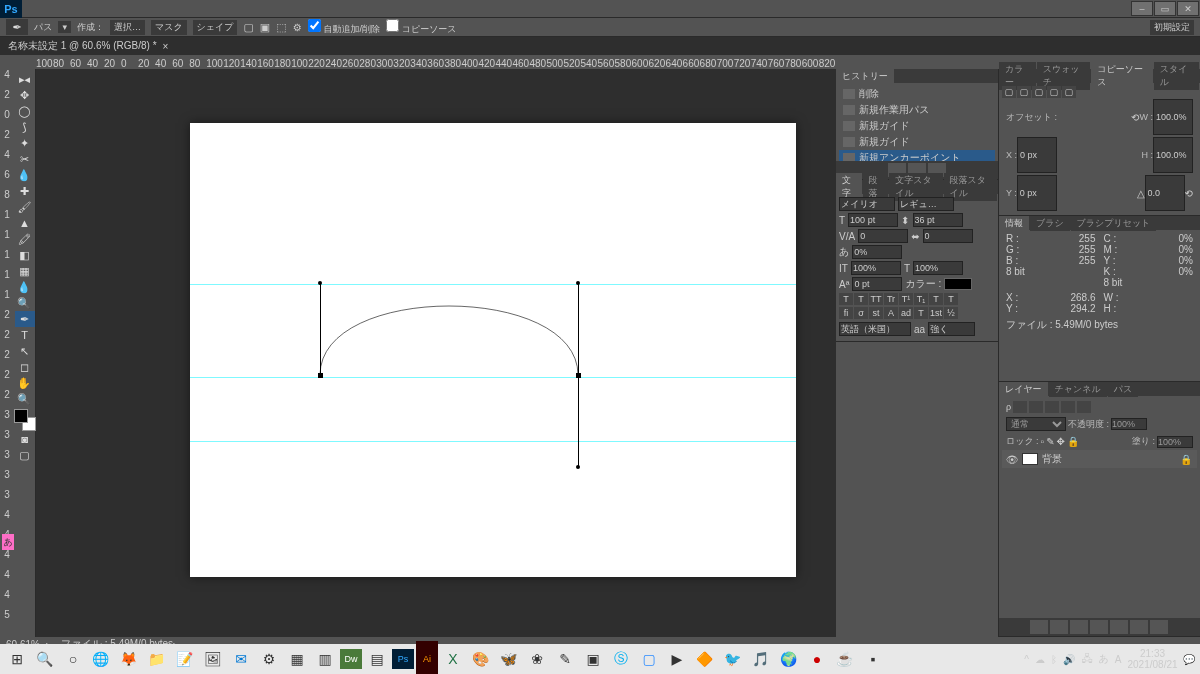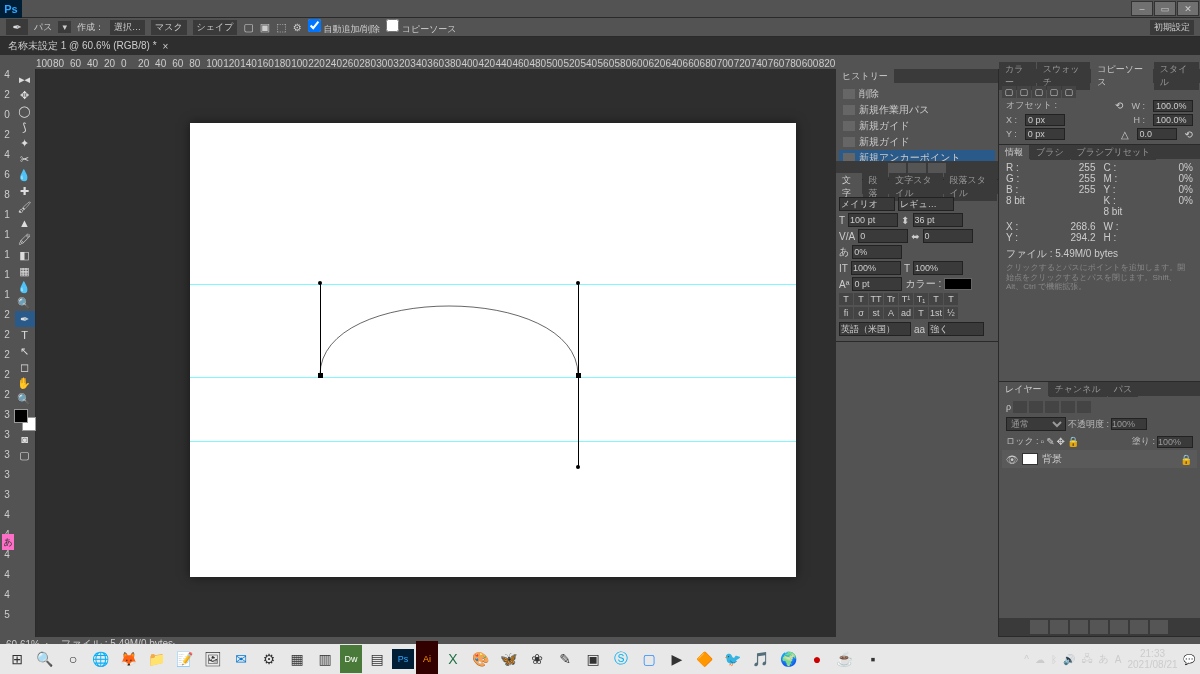--- a/index.html
+++ b/index.html
@@ -58,22 +58,22 @@
 .status-bar .zoom{width:40px}
 .status-bar .doc{margin-left:10px}
 .pink-tab{position:absolute;left:2px;top:534px;width:12px;height:16px;background:#ff6ec7;color:#333;font-size:9px;display:flex;align-items:center;justify-content:center}
 .taskbar{position:absolute;bottom:0;left:0;right:0;height:30px;background:#e8e8e8;display:flex;align-items:center;padding:0 4px;gap:2px}
 .task-icon{width:26px;height:24px;display:flex;align-items:center;justify-content:center;font-size:14px;color:#333;cursor:pointer}
 .tray{margin-left:auto;display:flex;align-items:center;gap:6px;font-size:9px;color:#222}
 .tray .datetime{text-align:center;line-height:1.1}
 .collapsed-grp{display:flex;justify-content:center;padding:2px 0;background:#3a3a3a}
 .collapsed-grp div{width:18px;height:14px;background:#555;margin:0 1px}
 .prop-label{font-size:9px;color:#bbb}
-.prop-row{display:flex;align-items:center;gap:8px;padding:1px 4px}
-.prop-row input{background:#3a3a3a;border:1px solid #222;color:#ccc;font-size:9px;width:40px;padding:0 2px}
+.prop-row{display:flex;align-items:center;gap:0;padding:1px 4px}
+.prop-row input{background:#3a3a3a;border:1px solid #222;color:#ccc;font-size:9px;width:40px;padding:12px 2px}
 .color-sw{width:28px;height:12px;background:#000;border:1px solid #666}
 .layer-ctrl{display:flex;align-items:center;gap:2px;padding:2px 4px;font-size:9px}
 .layer-ctrl select,.layer-ctrl input{background:#3a3a3a;border:1px solid #222;color:#999;font-size:9px;width:60px}
 </style>
 </head>
 <body>
 
 <div class="topbar">
   <div class="ps-logo">Ps</div>
   <div class="win-controls">
@@ -302,21 +302,21 @@
           <div class="char-btns" style="margin-top:2px">
               <div>fi</div>
               <div>σ</div>
               <div>st</div>
               <div>A</div>
               <div>ad</div>
               <div>T</div>
               <div>1st</div>
               <div>½</div>
             </div>
-          <div class="row" style="margin-top:3px"><input class="sel" style="width: 72px;" value="英語（米国）"> aa <input style="width: 56px;" value="強く"></div>
+          <div class="row" style="margin-top:3px"><input class="sel" style="width: 72px;" value="英語（米国）"> aa <input style="width: 47px;" value="強く"></div>
         </div>
       </div>
 
     </div>
 
     <div class="far-panels">
       <div class="panel">
         <div class="panel-tabs">
           <div class="panel-tab inactive">カラー</div>
           <div class="panel-tab inactive">スウォッチ</div>
@@ -416,21 +416,20 @@
                   <span>W :</span>
                 </div>
               <div class="row">
                   <span>H :</span>
                 </div>
             </div>
           </div>
           <div class="row" style="margin-top:4px">
               <span>ファイル : 5.49M/0 bytes</span>
             </div>
-          <div class="info-tip">クリックするとパスにポイントを追加します。開始点をクリックするとパスを閉じます。Shift、Alt、Ctrl で機能拡張。</div>
         </div>
       </div>
 
       <div class="panel">
         <div class="panel-tabs">
           <div class="panel-tab">レイヤー</div>
           <div class="panel-tab inactive">チャンネル</div>
           <div class="panel-tab inactive">パス</div>
         </div>
         <div class="panel-body" style="height:222px">
@@ -485,21 +484,21 @@
   <div class="task-icon">○</div>
   <div class="task-icon">🌐</div>
   <div class="task-icon">🦊</div>
   <div class="task-icon">📁</div>
   <div class="task-icon">📝</div>
   <div class="task-icon">🖼</div>
   <div class="task-icon" style="color:#0078d4">✉</div>
   <div class="task-icon">⚙</div>
   <div class="task-icon">▦</div>
   <div class="task-icon">▥</div>
-  <div class="task-icon" style="background:#4a7a3a;color:#fff;width:22px;height:28px;font-size:9px">Dw</div>
+  <div class="task-icon" style="background:#4a7a3a;color:#fff;width:22px;height:20px;font-size:9px">Dw</div>
   <div class="task-icon">▤</div>
   <div class="task-icon" style="background:#001e36;color:#31a8ff;width:22px;height:20px;font-size:9px">Ps</div>
   <div class="task-icon" style="background:#330000;color:#ff9a00;width:22px;height:37px;font-size:9px">Ai</div>
   <div class="task-icon" style="color:#217346">X</div>
   <div class="task-icon">🎨</div>
   <div class="task-icon">🦋</div>
   <div class="task-icon">❀</div>
   <div class="task-icon">✎</div>
   <div class="task-icon">▣</div>
   <div class="task-icon" style="color:#00aff0">Ⓢ</div>

